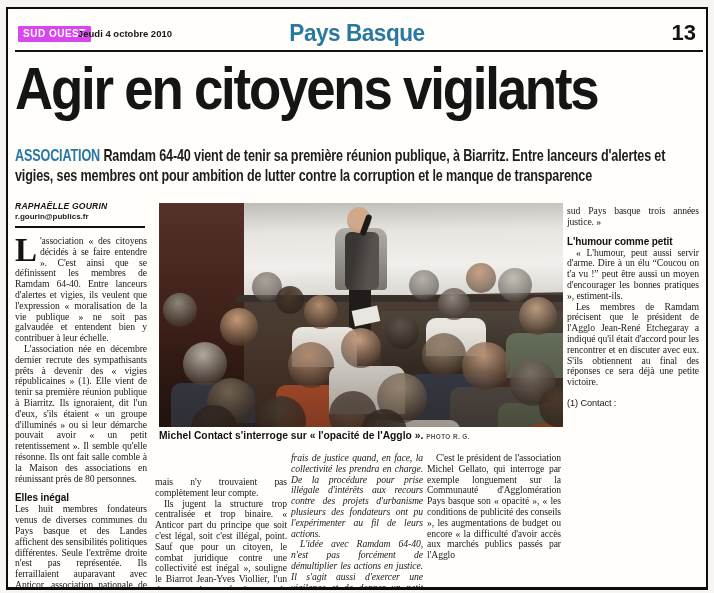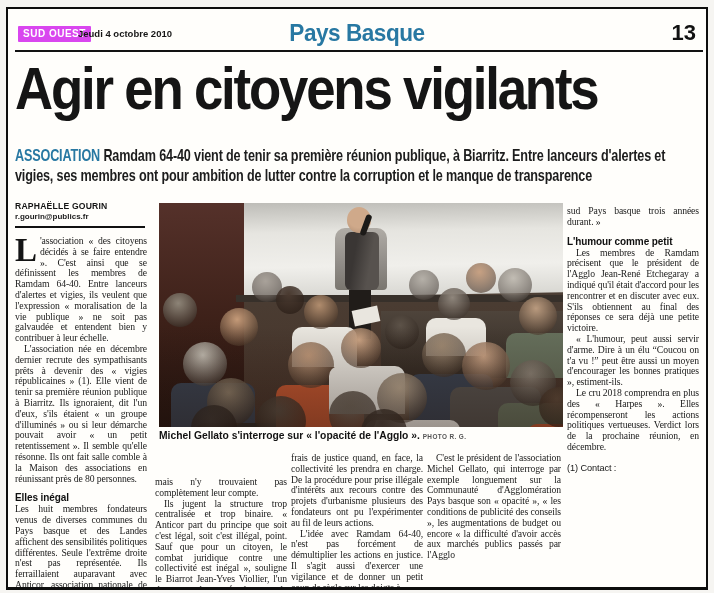--- a/index.html
+++ b/index.html
@@ -41,21 +41,21 @@
   .standfirst{
     position:absolute;left:7px;top:136px;width:862px;height:42px;
     font-size:16.2px;font-weight:bold;color:#1d1d1d;
     line-height:20px;letter-spacing:-.2px;
     transform:scaleX(.78);transform-origin:left top;
     overflow:hidden;
   }
   .kicker{color:#2878a2;}
   
   .byline{position:absolute;left:7px;top:192px;width:132px;}
-  .byline .author{font-size:8.6px;font-weight:bold;color:#141414;letter-spacing:.2px;}
+  .byline .author{font-size:8.6px;font-weight:bold;color:#141414;letter-spacing:.2px;font-style:italic;}
   .byline .mail{font-size:8px;font-weight:bold;color:#222;margin-top:1px;}
   .byline .rule{height:2px;background:#111;margin-top:5px;width:130px;}
   
   .col{
     position:absolute;overflow:hidden;
     font-family:"Liberation Serif",serif;
     font-size:9.7px;line-height:10.8px;color:#1a1a1a;
     text-align:justify;letter-spacing:-.1px;
   }
   .col p{margin:0;text-indent:9px;}
@@ -68,21 +68,21 @@
     font-family:"Liberation Sans",sans-serif;font-size:9.2px;
     margin-top:10px;text-indent:0;line-height:11.5px;text-align:left;color:#161616;
   }
   .dropcap{
     float:left;
     font:bold 33px/26px "Liberation Serif",serif;
     margin:1px 3px 0 0;color:#141414;
   }
   #col1{left:7px;top:227px;width:132px;height:351px;}
   #col2{left:147px;top:444px;width:132px;height:134px;margin-top:24px;}
-  #col3{left:283px;top:444px;width:132px;height:134px;}
+  #col3{left:283px;top:444px;width:132px;height:134px;font-style:italic;}
   #col4{left:419px;top:444px;width:134px;height:134px;}
   #col5{left:559px;top:197px;width:132px;height:381px;}
   
   .photo{
     position:absolute;left:151px;top:194px;width:404px;height:224px;
     background:linear-gradient(180deg,#5a5149 0%,#4a3c32 45%,#463228 100%);
     overflow:hidden;
   }
   .ph-wall{position:absolute;left:0;top:0;width:21%;height:100%;
     background:linear-gradient(180deg,#55312a 0%,#3c2018 55%,#241410 100%);}
@@ -183,21 +183,21 @@
         <div class="head" style="left: 24%; top: 86%; width: 50px; height: 50px; background: radial-gradient(circle at 45% 30%, rgb(87, 75, 64), rgba(20, 10, 5, 0.55));"></div>
         <div class="shoulder" style="left: 91%; top: 98.6667%; width: 76px; height: 48px; background: rgb(191, 85, 48);"></div>
         <div class="head" style="left: 94%; top: 82%; width: 40px; height: 40px; background: radial-gradient(circle at 45% 30%, rgb(94, 74, 58), rgba(20, 10, 5, 0.55));"></div>
         <div class="head" style="left: 50%; top: 92%; width: 46px; height: 46px; background: radial-gradient(circle at 45% 30%, rgb(74, 65, 57), rgba(20, 10, 5, 0.55));"></div>
         <div class="head" style="left: 8%; top: 90%; width: 46px; height: 46px; background: radial-gradient(circle at 45% 30%, rgb(63, 56, 51), rgba(20, 10, 5, 0.55));"></div>
       </div>
     <div class="ph-shade"></div>
   </div>
 
   <div class="caption">
-    <span class="cap-text">Michel Gellato s'interroge sur « l'opacité de l'Agglo ».</span>
+    <span class="cap-text">Michel Contact s'interroge sur « l'opacité de l'Agglo ».</span>
     <span class="credit">PHOTO R. G.</span>
   </div>
 
   <div class="col" id="col1">
       <p class="first"><span class="dropcap">L</span>'association « des citoyens décidés à se faire entendre ». C'est ainsi que se définissent les membres de Ramdam 64-40. Entre lanceurs d'alertes et vigies, ils veulent que l'expression « moralisation de la vie publique » ne soit pas galvaudée et entendent bien y contribuer à leur échelle.</p>
       <p class="">L'association née en décembre dernier recrute des sympathisants prêts à devenir des « vigies républicaines » (1). Elle vient de tenir sa première réunion publique à Biarritz. Ils ignoraient, dit l'un d'eux, s'ils étaient « un groupe d'illuminés » ou si leur démarche pouvait avoir « un petit retentissement ». Il semble qu'elle résonne. Ils ont fait salle comble à la Maison des associations en réunissant près de 80 personnes.</p>
       <div class="sub">Elles inégal</div>
       <p class="cont">Les huit membres fondateurs venus de diverses communes du Pays basque et des Landes affichent des sensibilités politiques différentes. Seule l'extrême droite n'est pas représentée. Ils ferraillaient auparavant avec Anticor, association nationale de lutte contre la corruption</p>
     </div>
   <div class="col" id="col2">
@@ -205,23 +205,22 @@
       <p class="">Ils jugent la structure trop centralisée et trop binaire. « Anticor part du principe que soit c'est légal, soit c'est illégal, point. Sauf que pour un citoyen, le combat juridique contre une collectivité est inégal », souligne le Biarrot Jean-Yves Viollier, l'un des membres fondateur de Ramdam. Autrement dit, le lambda doit payer de sa poche les</p>
     </div>
   <div class="col" id="col3">
       <p class="cont">frais de justice quand, en face, la collectivité les prendra en charge. De la procédure pour prise illégale d'intérêts aux recours contre des projets d'urbanisme plusieurs des fondateurs ont pu l'expérimenter au fil de leurs actions.</p>
       <p class="">L'idée avec Ramdam 64-40, n'est pas forcément de démultiplier les actions en justice. Il s'agit aussi d'exercer une vigilance et de donner un petit coup de règle sur les doigts à</p>
     </div>
   <div class="col" id="col4">
       <p class="">C'est le président de l'association Michel Gellato, qui interroge par exemple longuement sur la Communauté d'Agglomération Pays basque son « opacité », « les conditions de publicité des conseils », les augmentations de budget ou encore « la difficulté d'avoir accès aux marchés publics passés par l'Agglo</p>
     </div>
   <div class="col" id="col5">
-      <p class="cont">sud Pays basque trois années durant. »</p>
+      <p class="cont">sud Pays basque trois années justice. »</p>
       <div class="sub">L'humour comme petit</div>
+      <p class="">« L'humour, peut aussi servir d'arme. Dire à un élu “Coucou on t'a vu !” peut être aussi un moyen d'encourager les bonnes pratiques », estiment-ils.</p>
       <p class="">Les membres de Ramdam précisent que le président de l'Agglo Jean-René Etchegaray a indiqué qu'il était d'accord pour les rencontrer et en discuter avec eux. S'ils obtiennent au final des réponses ce sera déjà une petite victoire.</p>
-      <p class="">« L'humour, peut aussi servir d'arme. Dire à un élu “Coucou on t'a vu !” peut être aussi un moyen d'encourager les bonnes pratiques », estiment-ils.</p>
-      <p class="">Le cru 2018 comprendra en plus des « Harpes ». Elles récompenseront les actions politiques vertueuses. Verdict lors de la prochaine réunion, en décembre.</p>
       <div class="contact">
         <div>(1) Contact :</div>
       </div>
     </div>
 
 </div>
 
 </body></html>

